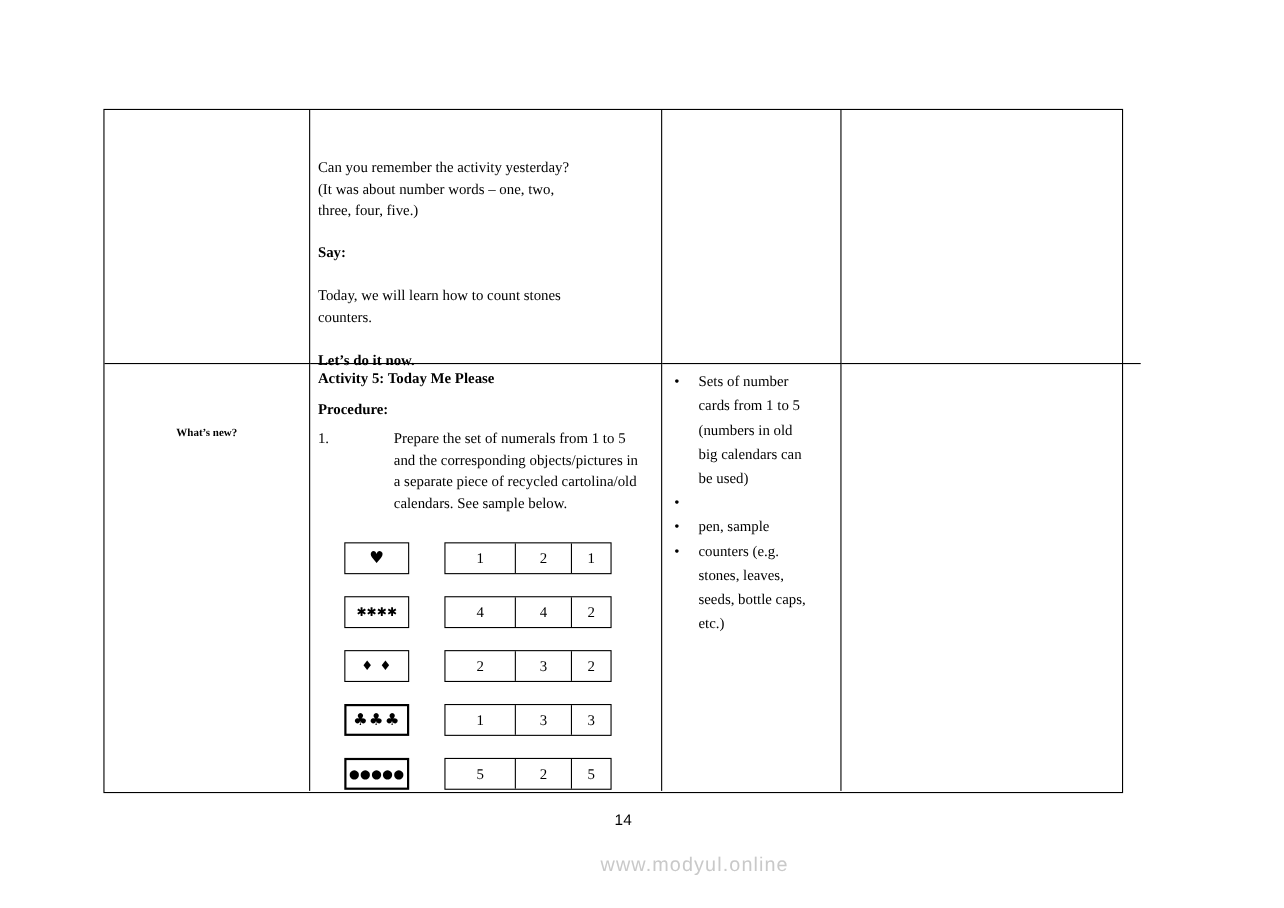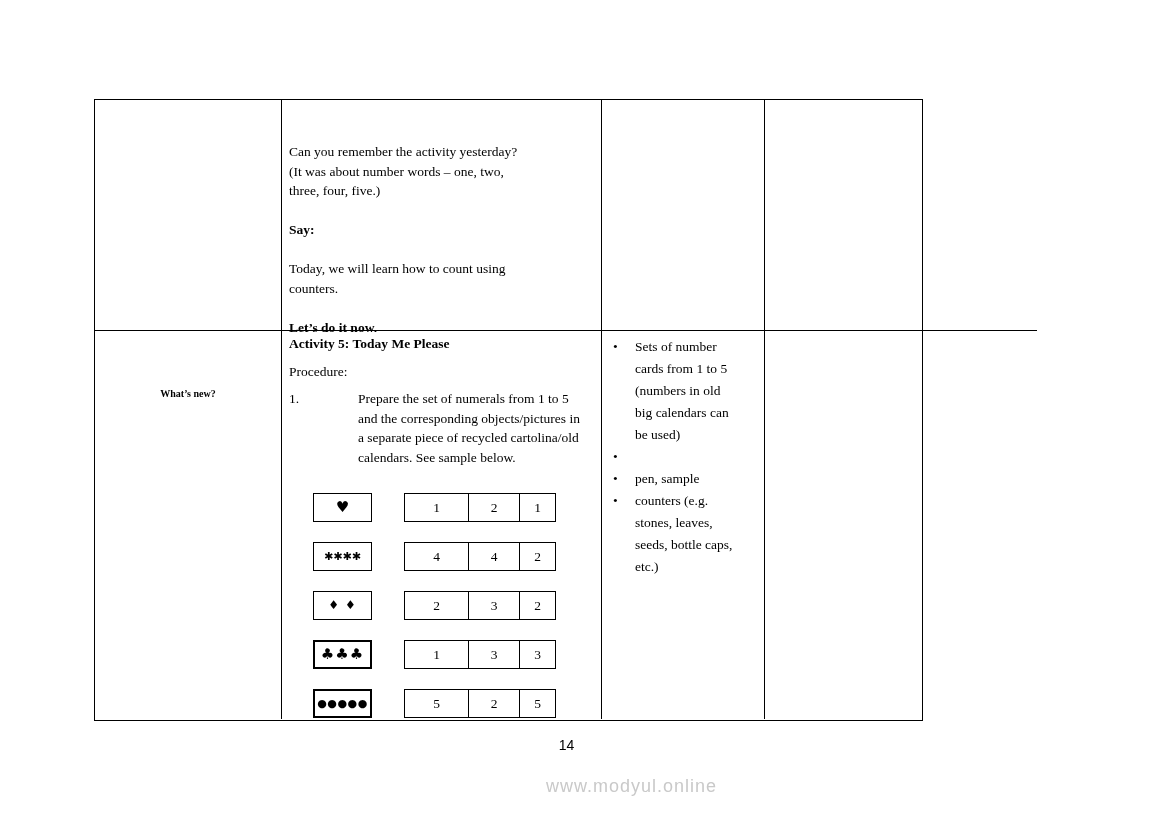--- a/index.html
+++ b/index.html
@@ -3,21 +3,21 @@
 <meta charset="utf-8">
 <style>
   * { margin:0; padding:0; box-sizing:border-box; }
   html,body { background:#ffffff; }
   body {
     width:1167px; height:825px; position:relative;
     font-family:"Liberation Serif", serif; color:#000;
   }
   .doc-table {
     position:absolute; left:94px; top:99px;
-    width:829px; height:622px;
+    width:927px; height:622px;
     border:1.5px solid #000;
     display:grid;
     grid-template-columns:187px 320px 163px 272px;
     grid-template-rows:231px 388px;
   }
   .cell { position:relative; }
   .br { border-right:1.5px solid #000; }
   .bb { border-bottom:1.5px solid #000; }
 
   
@@ -27,21 +27,21 @@
   .bold { font-weight:bold; }
   .script-cell p.last { margin-bottom:0;font-weight:bold; }
 
   
   .label-cell { padding-top:57px; text-align:center; }
   .whats-new { font-size:10px; font-weight:bold; }
 
   
   .activity-cell { padding:3px 5px 0 7px; font-size:13.5px; line-height:19.5px; }
   .activity-title { font-weight:bold; margin-bottom:8px; }
-  .procedure-label { font-weight:normal; margin-bottom:8px; }
+  .procedure-label { font-weight:bold; margin-bottom:8px; }
   .step { display:flex; }
   .step-num { width:25px; flex:none; }
   .step-text { flex:1;margin-left:44px; }
 
   .samples { margin-top:26px; }
   .sample-row { display:flex; align-items:flex-start; height:29px; margin-bottom:20px; }
   .sample-row:last-child { margin-bottom:0; }
   .sym-box {
     width:59px; height:29px; margin-left:24px;
     border:1px solid #000; text-align:center; line-height:27px;
@@ -84,21 +84,21 @@
 
 <div class="doc-table">
 
   <div class="cell br bb"></div>
 
   <div class="cell br bb script-cell">
     <p class="pre">Can you remember the activity yesterday?
 (It was about number words – one, two,
 three, four, five.)</p>
     <p class="bold">Say:</p>
-    <p class="pre">Today, we will learn how to count using
+    <p class="pre">Today, we will learn how to count stones
 counters.</p>
     <p class="last">Let’s do it now.</p>
   </div>
 
   <div class="cell br bb"></div>
   <div class="cell bb"></div>
 
   <div class="cell br label-cell">
     <div class="whats-new">What’s new?</div>
   </div>

